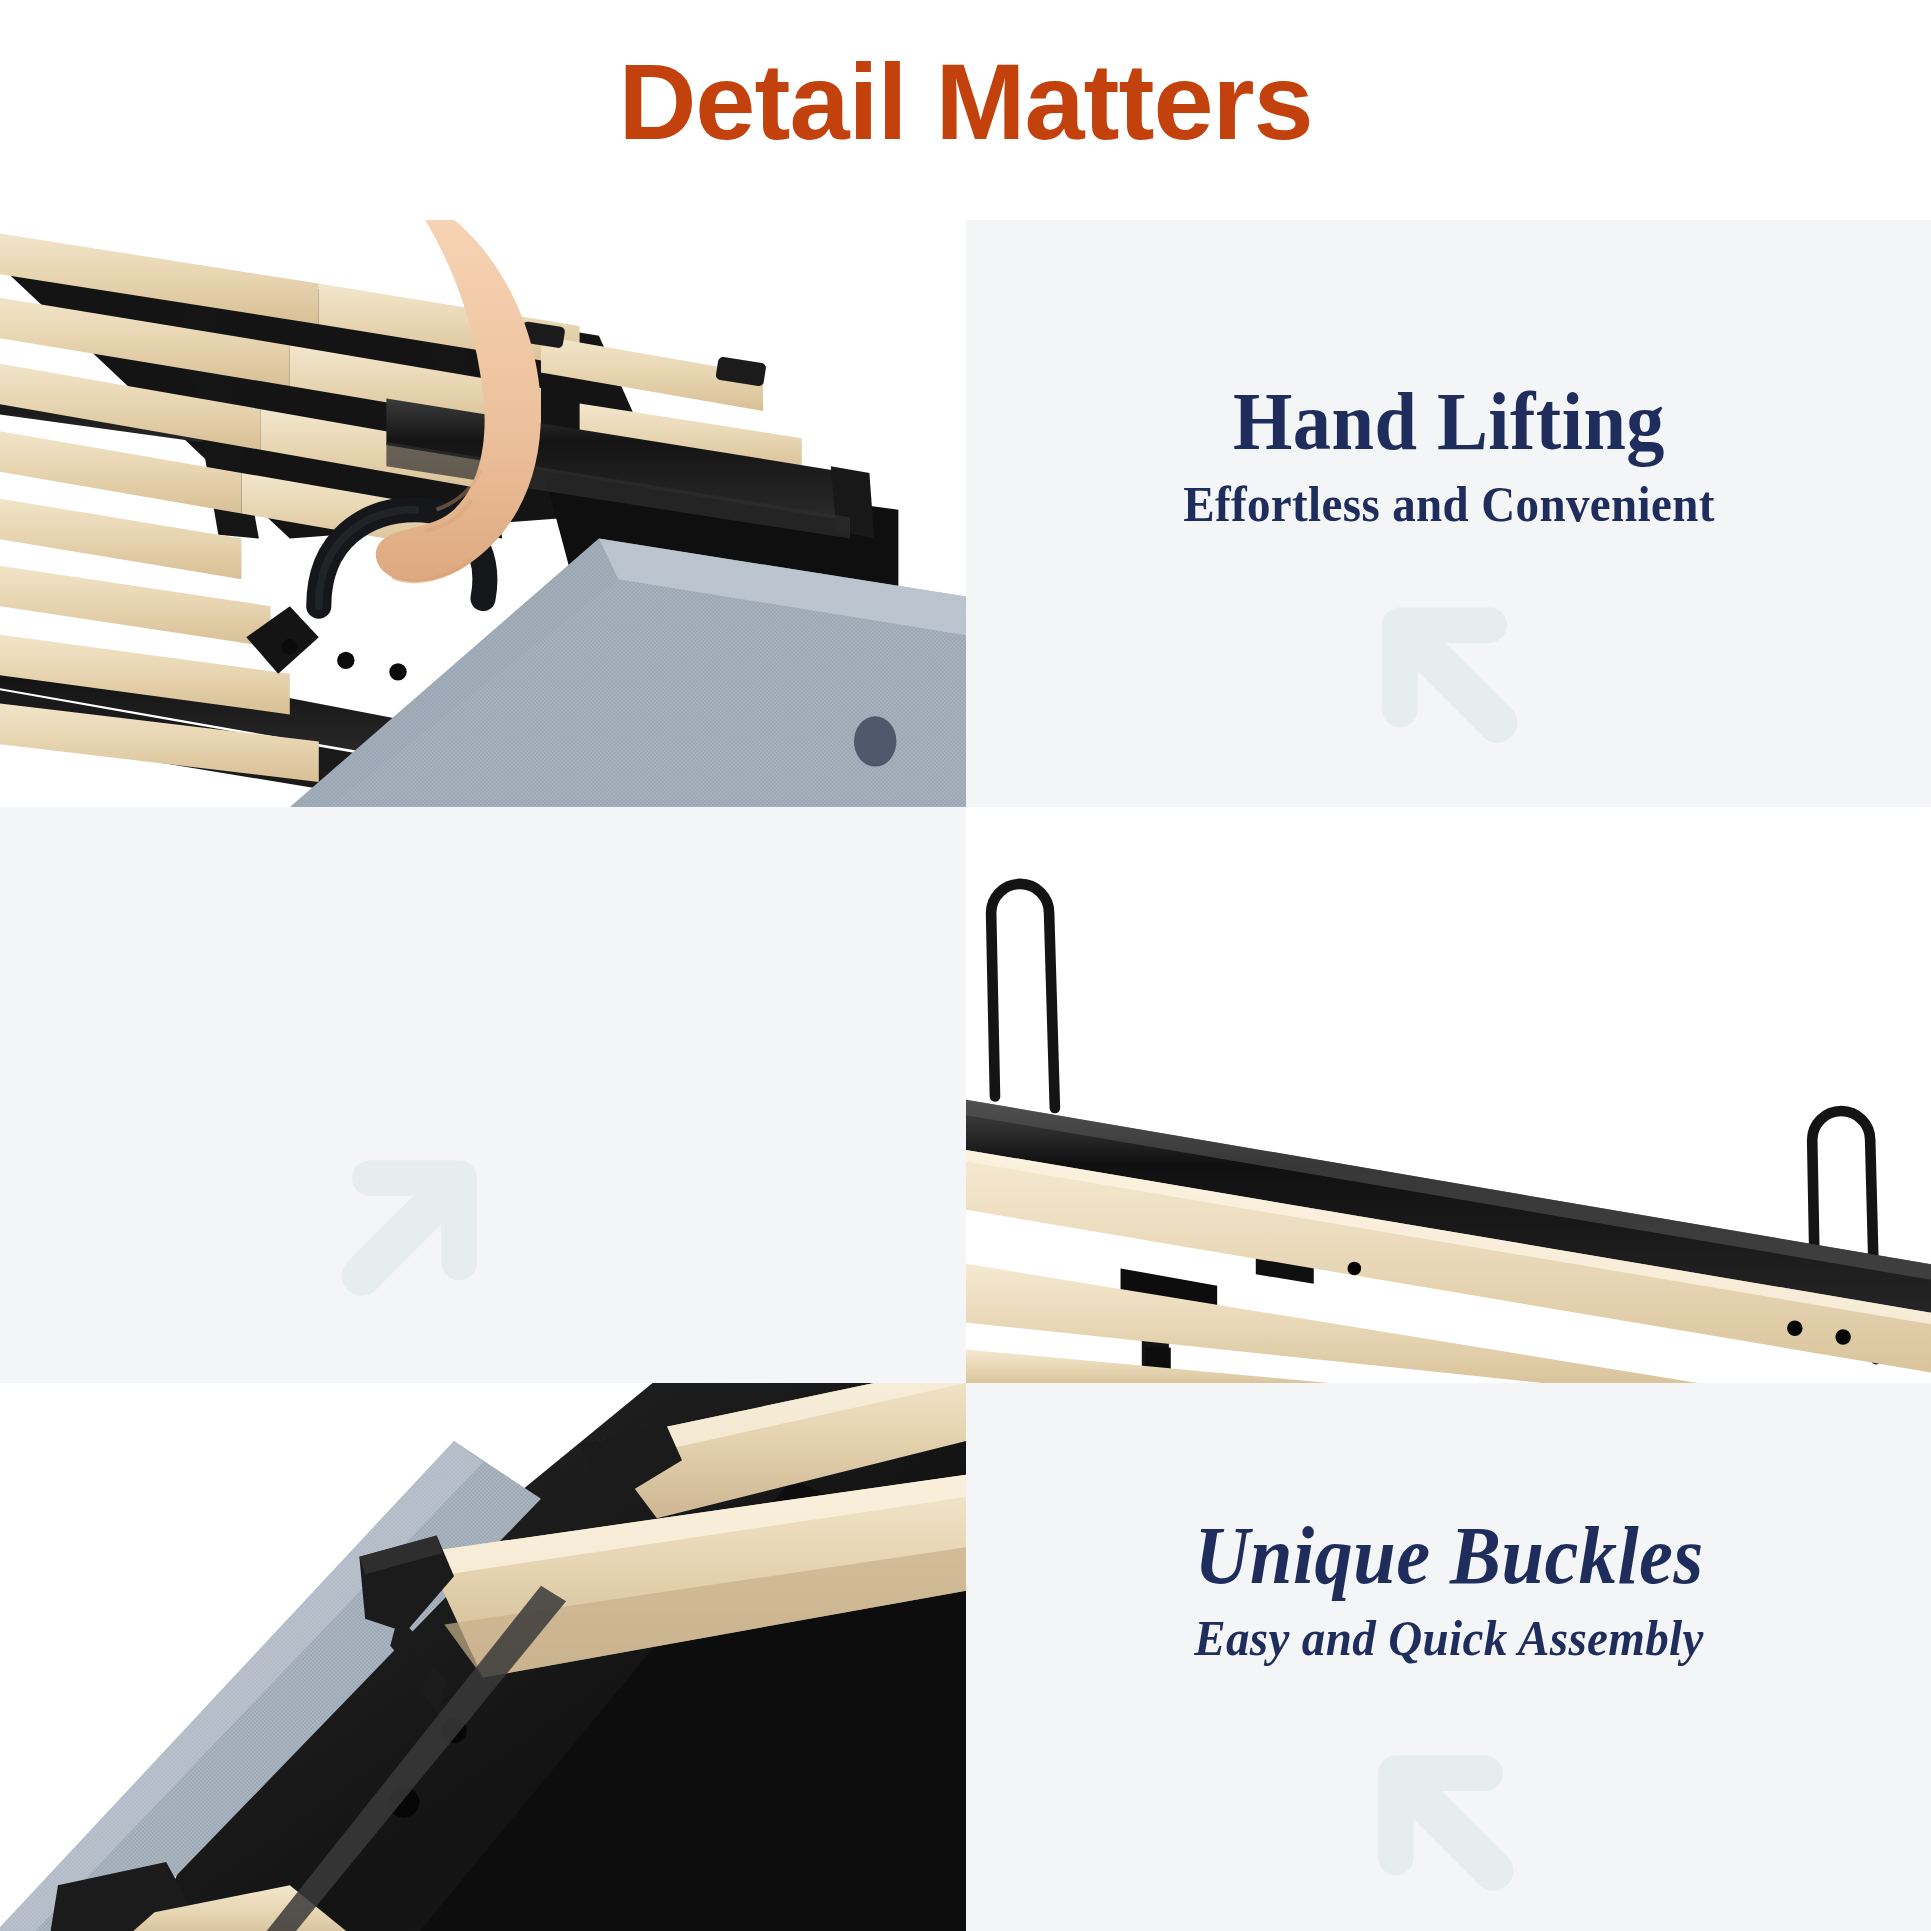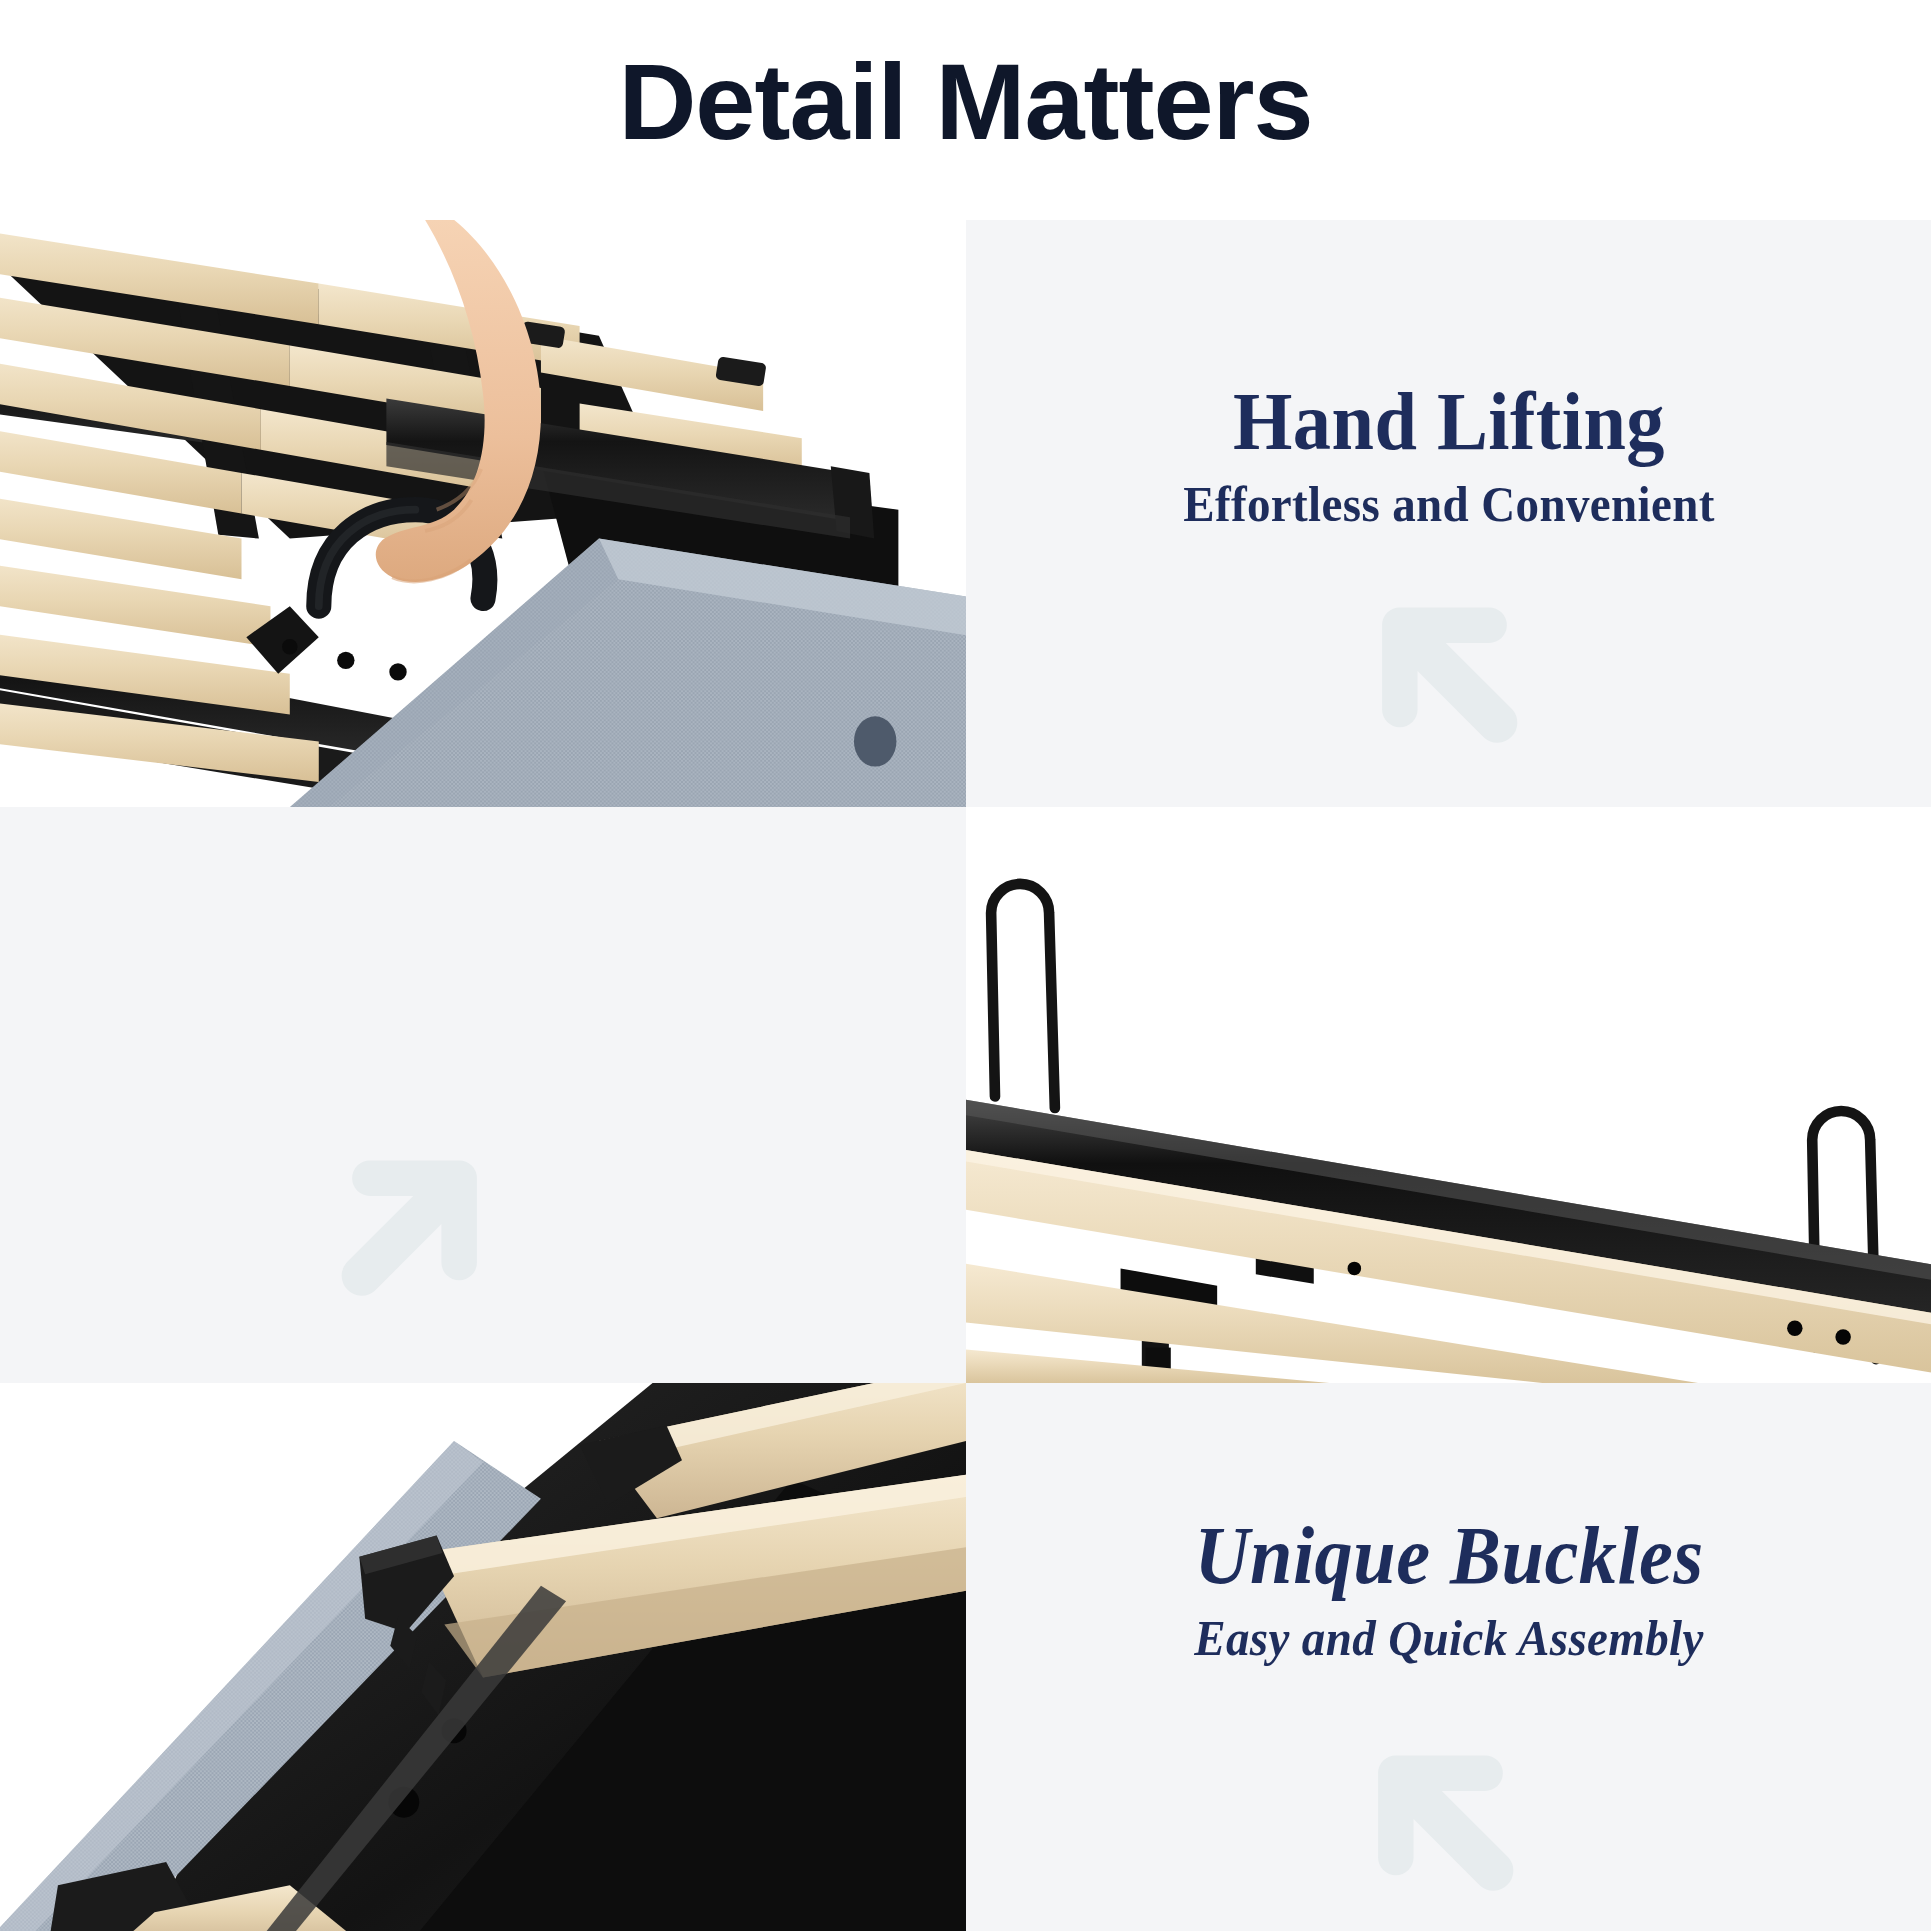--- a/index.html
+++ b/index.html
@@ -16,21 +16,21 @@
   .header{
     position:absolute;left:0;top:0;width:1931px;height:203px;
     display:flex;align-items:center;justify-content:center;
     background:#ffffff;
   }
   .page-title{
     font-family:"Liberation Sans", sans-serif;
     font-weight:bold;
     font-size:108px;
     letter-spacing:-1px;
-    color:#0f172a;
+    color:#c2410c;
     line-height:1;
     margin:0;
     white-space:nowrap;
   }
 
   
   .grid{position:absolute;left:0;top:220px;width:1931px;height:1728px;padding-left:13px;}
   .cell{position:absolute;overflow:hidden;}
   .r1{top:0px;height:587px;}
   .r2{top:587px;height:576px;}

